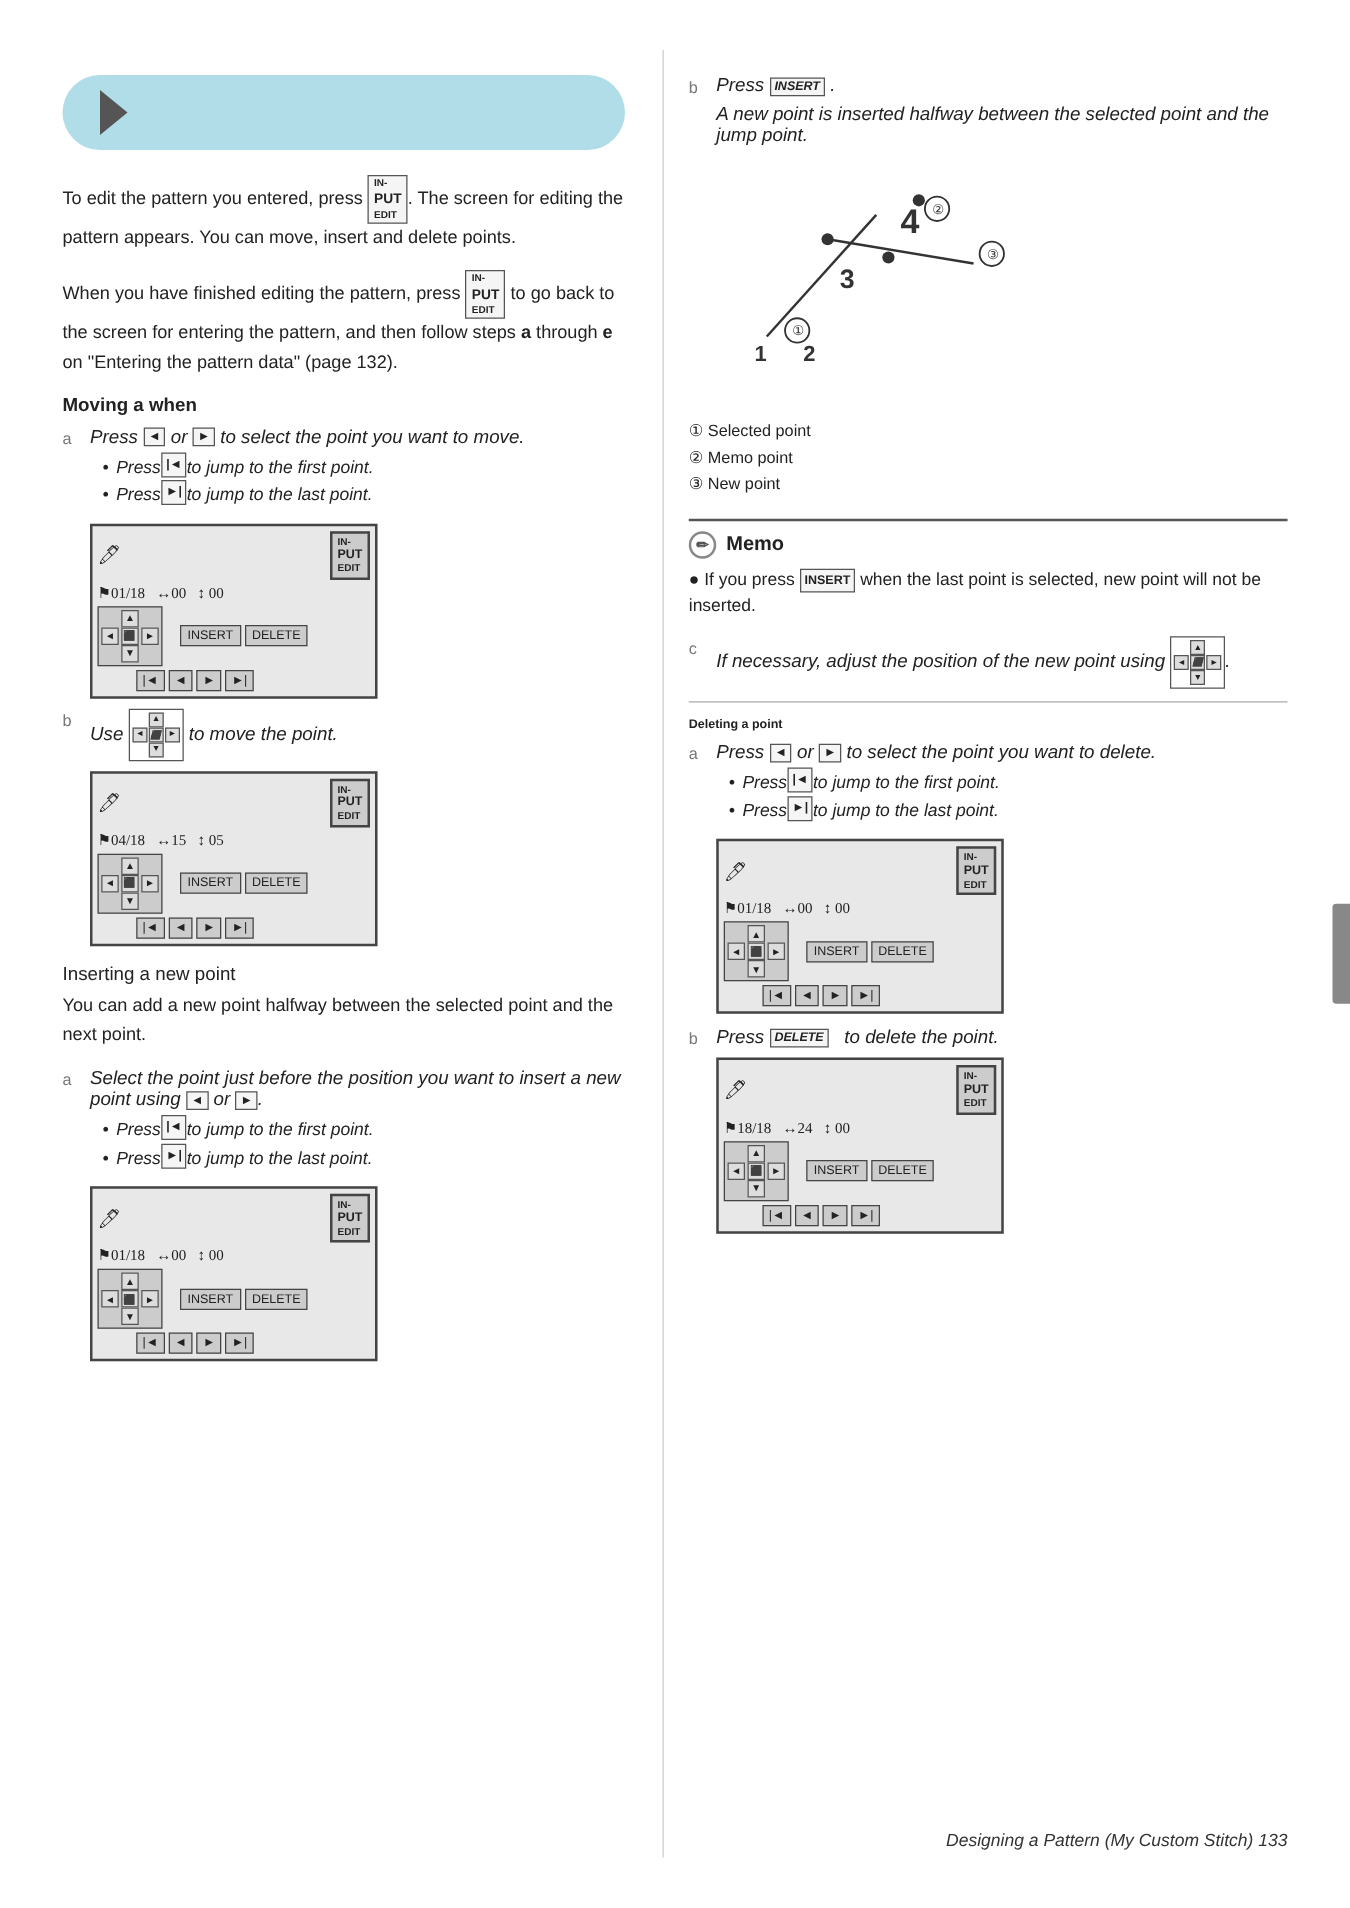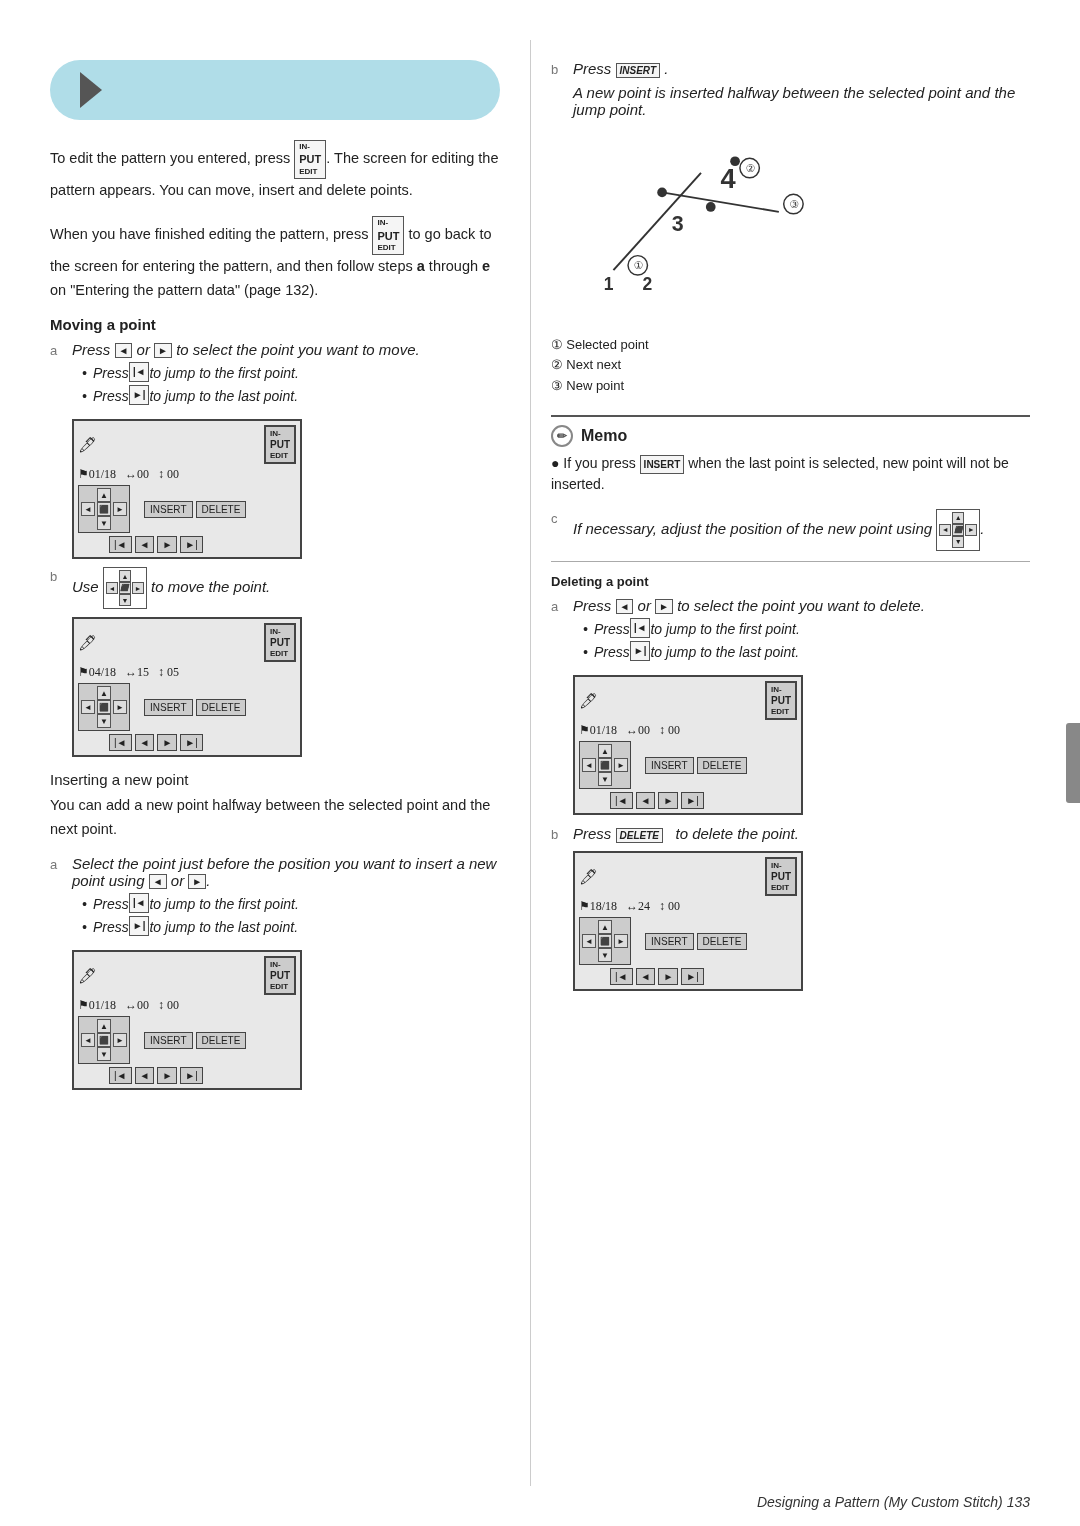--- a/index.html
+++ b/index.html
@@ -242,35 +242,35 @@
       transform: translateY(-50%);
       width: 14px;
       background: #888;
       height: 80px;
       border-radius: 3px 0 0 3px;
     }
 
     
     .page-footer {
       position: absolute;
-      bottom: 16px;
+      bottom: 46px;
       right: 50px;
       font-size: 14px;
       font-style: italic;
       color: #333;
     }
 
     .divider-line {
       border: none;
       border-top: 1px solid #aaa;
       margin: 10px 0;
     }
 
     .deleting-heading {
-      font-size: 13px;
+      font-size: 10px;
       font-weight: bold;
       margin: 12px 0 8px 0;
     }
 
     
     .diagram-svg {
       width: 240px;
       height: 180px;
     }
   </style>
@@ -285,21 +285,21 @@
       <div class="banner-arrow"></div>
     </div>
 
     <div class="intro-text">
       To edit the pattern you entered, press <span class="inline-btn"><span class="edit-btn-inner">IN-</span>PUT<span class="edit-btn-inner">EDIT</span></span>. The screen for editing the pattern appears. You can move, insert and delete points.
     </div>
     <div class="intro-text">
       When you have finished editing the pattern, press <span class="inline-btn"><span class="edit-btn-inner">IN-</span>PUT<span class="edit-btn-inner">EDIT</span></span> to go back to the screen for entering the pattern, and then follow steps <strong>a</strong> through <strong>e</strong> on "Entering the pattern data" (page 132).
     </div>
 
-    <div class="section-heading">Moving a point</div>
+    <div class="section-heading">Moving a when</div>
 
     <div class="step-row">
       <div class="step-letter">a</div>
       <div class="step-content">
         <div>
           Press <span class="inline-btn-small">◄</span> or <span class="inline-btn-small">►</span> to select the point you want to move.
         </div>
         <ul class="bullet-list">
           <li>Press <span class="inline-btn-small">|◄</span> to jump to the first point.</li>
           <li>Press <span class="inline-btn-small">►|</span> to jump to the last point.</li>
@@ -492,21 +492,21 @@
         <text x="166" y="39" font-size="11" fill="#333">②</text>
         <circle cx="215" cy="72" r="10" fill="none" stroke="#333" stroke-width="1.5"></circle>
         <text x="211" y="76" font-size="11" fill="#333">③</text>
         <circle cx="55" cy="135" r="10" fill="none" stroke="#333" stroke-width="1.5"></circle>
         <text x="51" y="139" font-size="11" fill="#333">①</text>
       </svg>
     </div>
 
     <ul class="legend-list">
       <li>① Selected point</li>
-      <li>② Next next</li>
+      <li>② Memo point</li>
       <li>③ New point</li>
     </ul>
 
     <div class="memo-box">
       <div class="memo-title">
         <div class="memo-icon">✏</div>
         <span>Memo</span>
       </div>
       <div style="font-size:14px; line-height:1.5;">
         ● If you press <span class="inline-btn-small">INSERT</span> when the last point is selected, new point will not be inserted.

